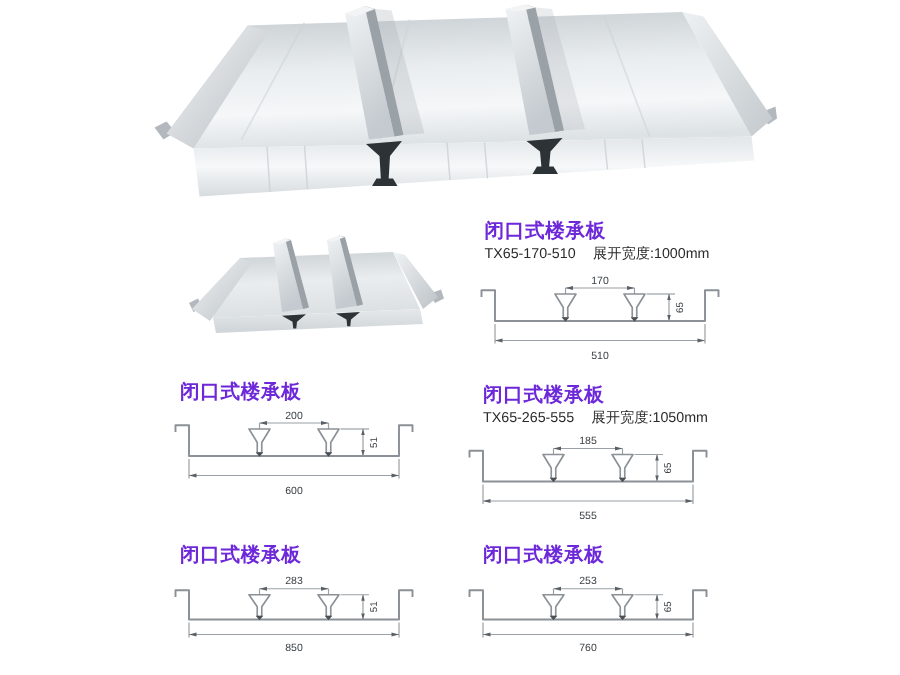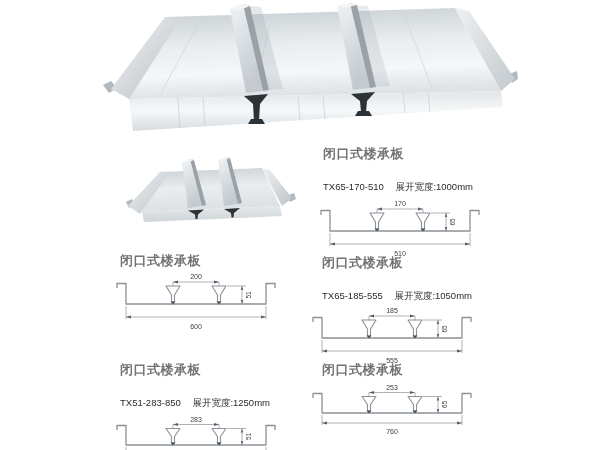--- a/index.html
+++ b/index.html
@@ -2,22 +2,22 @@
 <html><head>
 <meta charset="utf-8">
 <style>
   html,body{margin:0;padding:0}
   body{
     width:600px;height:450px;background:#ffffff;position:relative;overflow:hidden;
     font-family:"Liberation Sans",sans-serif;
   }
   .render{position:absolute}
   .section{position:absolute;width:180px}
-  .sec-title{font-size:13px;font-weight:bold;color:#737373;line-height:15px;letter-spacing:.5px}
-  .sec-model{font-size:9.5px;color:#2b2b2b;line-height:12px;margin-top:20px;white-space:nowrap}
+  .sec-title{font-size:13px;font-weight:bold;color:#6d28d9;line-height:15px;letter-spacing:.5px}
+  .sec-model{font-size:9.5px;color:#2b2b2b;line-height:12px;margin-top:3px;white-space:nowrap}
   .sec-model .unfold{margin-left:9px}
   .xsec{display:block}
   
   .dl line{stroke:#9aa0a5;stroke-width:.8}
   .ar{fill:#5a6065}
   .pf{fill:none;stroke:#8b9196;stroke-width:1.3;stroke-linejoin:round}
   .funnel{fill:#ffffff;stroke:#8b9196;stroke-width:1.1;stroke-linejoin:round}
   .tip{fill:#4a5055}
   .dt{font-family:"Liberation Sans",sans-serif;font-size:7px;fill:#3c4145}
   .dtv{font-size:6.5px}
@@ -219,21 +219,21 @@
     <text class="dt" x="84" y="7" text-anchor="middle">200</text>
     <text class="dt dtv" transform="translate(139,23) rotate(-90)" text-anchor="middle">51</text>
     <text class="dt" x="84" y="57" text-anchor="middle">600</text>
   </svg>
 </div>
 
 <div class="section" style="left:306px;top:255px">
   <div style="padding-left:16px">
     <div class="sec-title">闭口式楼承板</div>
     <div class="sec-model">
-      <span class="model">TX65-185-555</span>
+      <span class="model">TX65-265-555</span>
       <span class="unfold">展开宽度:1050mm</span>
     </div>
   </div>
   <svg class="xsec" style="margin:4px 0 0 2px" width="168" height="60" viewBox="0 0 168 60">
     <g class="dl">
       <line x1="61" y1="10" x2="107" y2="10"></line>
         <line x1="61" y1="10" x2="61" y2="14.5"></line>
         <line x1="107" y1="10" x2="107" y2="14.5"></line>
       <polygon class="ar" points="61,10 66,8.6 66,11.4"></polygon>
         <polygon class="ar" points="107,10 102,8.6 102,11.4"></polygon>
@@ -256,24 +256,20 @@
     </g>
     <text class="dt" x="84" y="7" text-anchor="middle">185</text>
     <text class="dt dtv" transform="translate(139,23) rotate(-90)" text-anchor="middle">65</text>
     <text class="dt" x="84" y="57" text-anchor="middle">555</text>
   </svg>
 </div>
 
 <div class="section" style="left:112px;top:362px">
   <div style="padding-left:8px">
     <div class="sec-title">闭口式楼承板</div>
-    <div class="sec-model">
-      <span class="model">TX51-283-850</span>
-      <span class="unfold">展开宽度:1250mm</span>
-    </div>
   </div>
   <svg class="xsec" style="margin:6px 0 0 0" width="168" height="54" viewBox="0 0 168 54">
     <g class="dl">
       <line x1="61" y1="9.5" x2="107" y2="9.5"></line>
         <line x1="61" y1="9.5" x2="61" y2="14"></line>
         <line x1="107" y1="9.5" x2="107" y2="14"></line>
       <polygon class="ar" points="61,9.5 66,8.1 66,10.9"></polygon>
         <polygon class="ar" points="107,9.5 102,8.1 102,10.9"></polygon>
       <line x1="115" y1="13.5" x2="134" y2="13.5"></line>
         <line x1="130" y1="13.5" x2="130" y2="30"></line>

